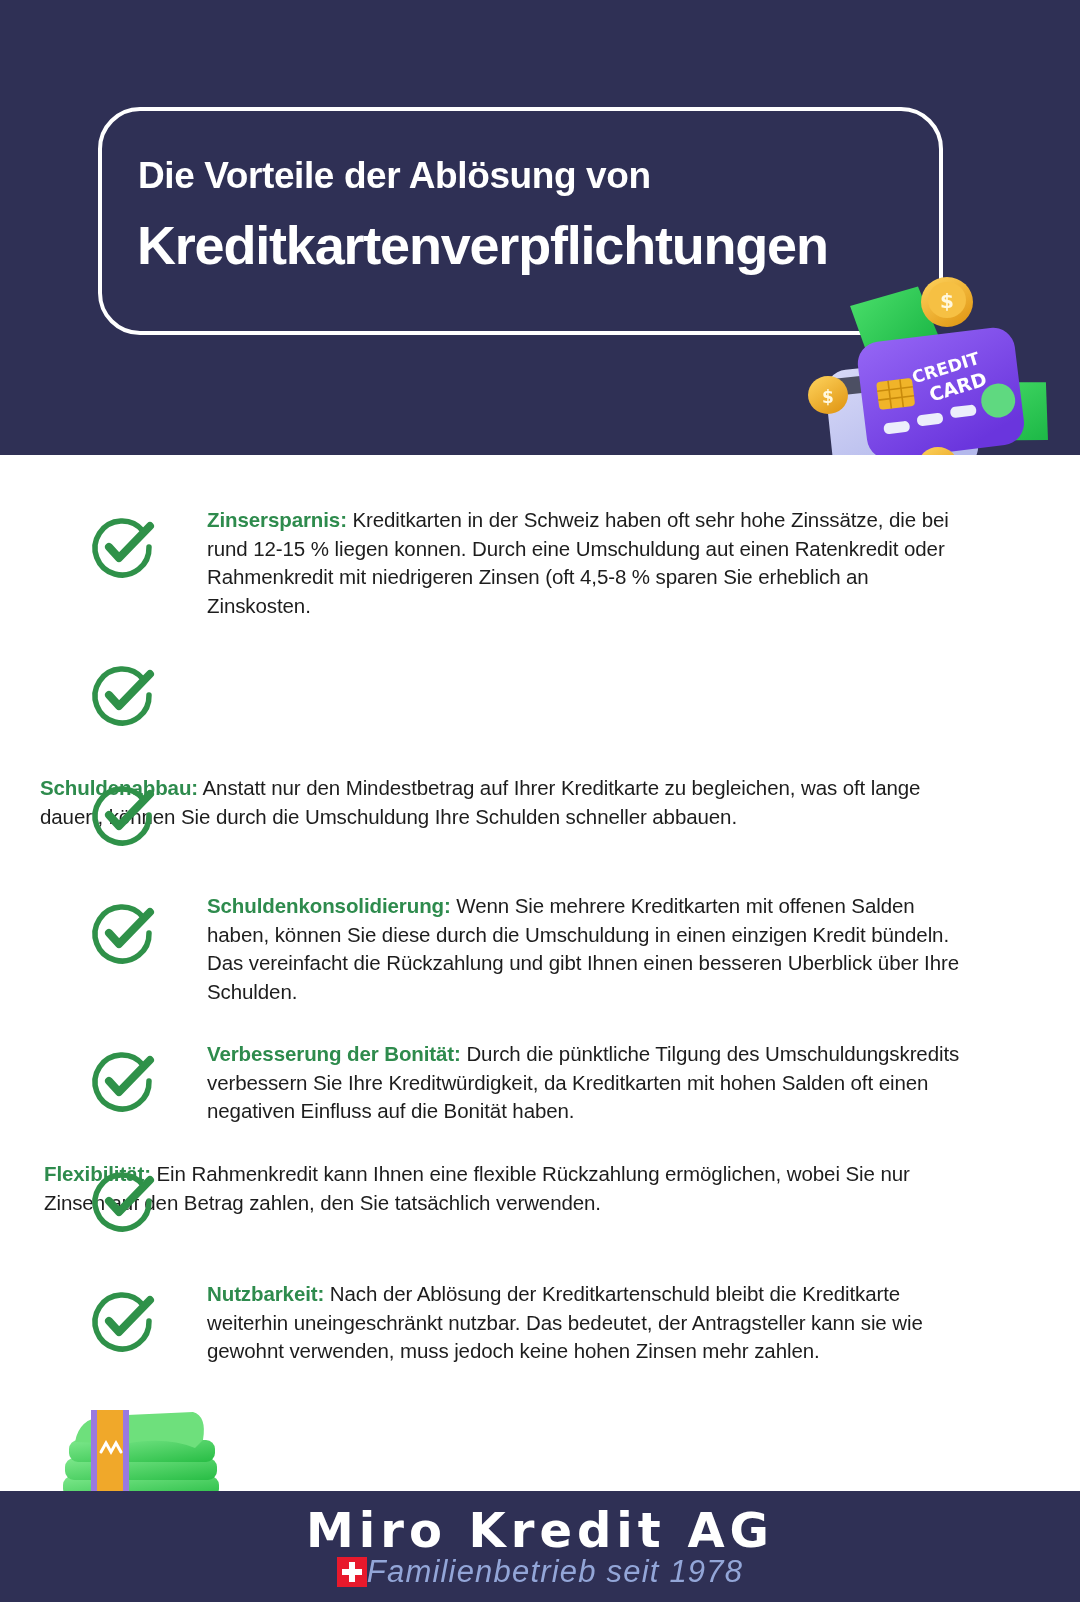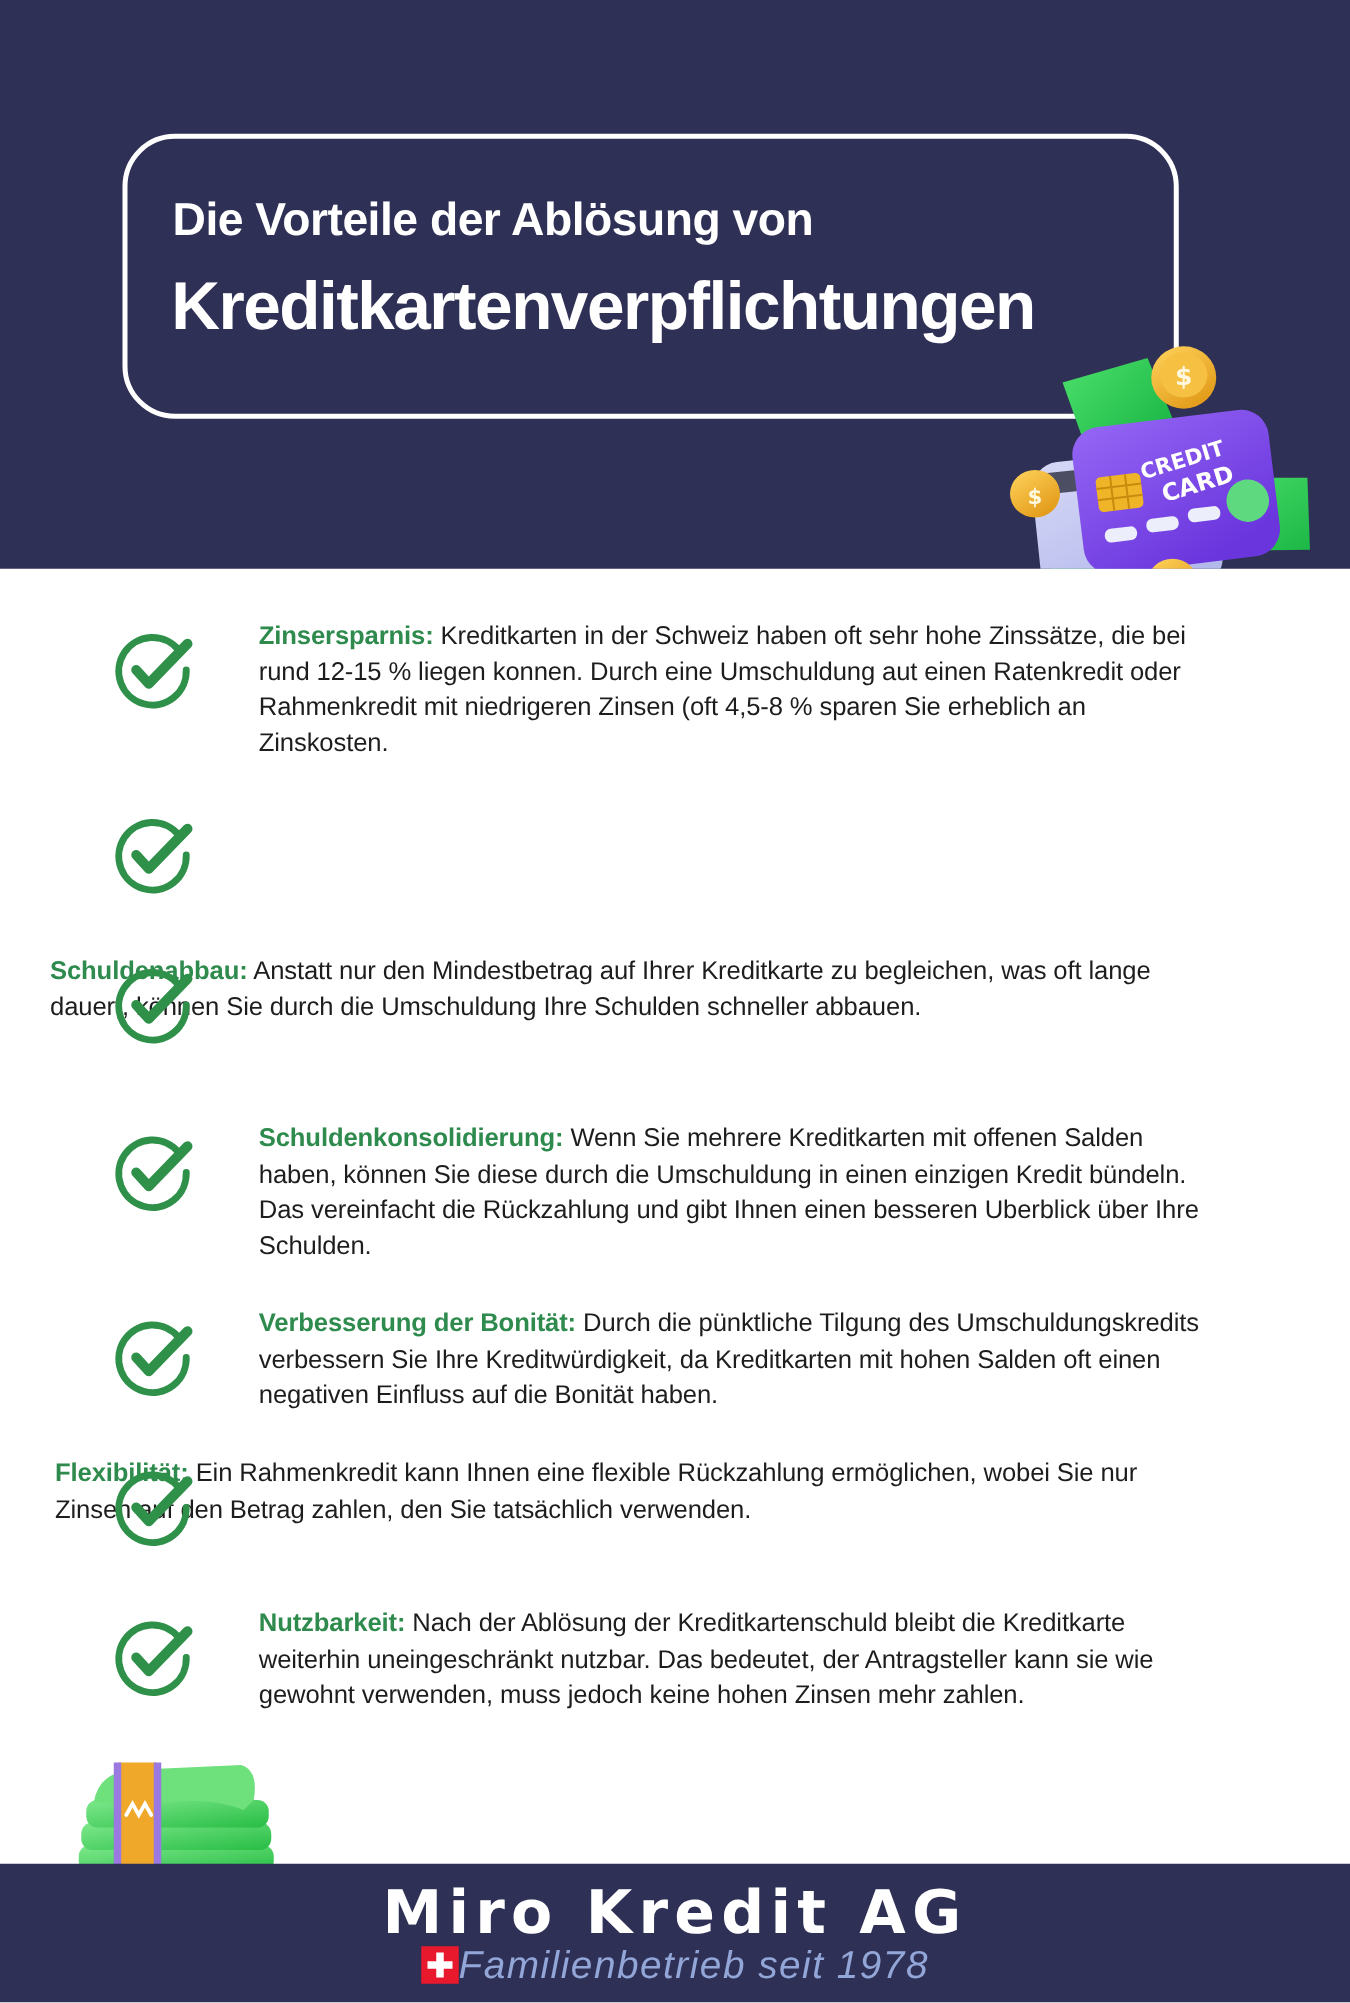--- a/index.html
+++ b/index.html
@@ -246,21 +246,21 @@
       </g>
       <g>
         <ellipse cx="143" cy="194" rx="20" ry="19" fill="url(#gCoin)"></ellipse>
         <text x="143" y="202" font-family="DejaVu Sans, sans-serif" font-size="17" font-weight="bold" fill="#fff8e0" text-anchor="middle">$</text>
       </g>
     </svg>
   </div>
 </div>
 
 <div class="list">
-    <div class="bullet" style="margin-top: 40px;">
+    <div class="bullet" style="margin-top: 51px;">
       <div class="check-wrap">
         <svg width="72" height="72" viewBox="0 0 72 72" xmlns="http://www.w3.org/2000/svg">
           <path d="M57 20 A27 27 0 1 0 63 36" fill="none" stroke="#2f9149" stroke-width="5.5" stroke-linecap="round"></path>
           <path d="M23 36 L33 47 L64 15" fill="none" stroke="#2f9149" stroke-width="8" stroke-linecap="round" stroke-linejoin="round"></path>
         </svg>
       </div>
       <div class="bullet-text"><span class="lead">Zinsersparnis:</span><span> Kreditkarten in der Schweiz haben oft sehr hohe Zinssätze, die bei rund 12-15 % liegen konnen. Durch eine Umschuldung aut einen Ratenkredit oder Rahmenkredit mit niedrigeren Zinsen (oft 4,5-8 % sparen Sie erheblich an Zinskosten.</span></div>
     </div>
     <div class="bullet" style="margin-top: 34px;">
       <div class="check-wrap">
@@ -272,21 +272,21 @@
     </div>
     <div class="bullet" style="margin-top: 34px; padding-left: 40px;">
       <div class="check-wrap">
         <svg width="72" height="72" viewBox="0 0 72 72" xmlns="http://www.w3.org/2000/svg">
           <path d="M57 20 A27 27 0 1 0 63 36" fill="none" stroke="#2f9149" stroke-width="5.5" stroke-linecap="round"></path>
           <path d="M23 36 L33 47 L64 15" fill="none" stroke="#2f9149" stroke-width="8" stroke-linecap="round" stroke-linejoin="round"></path>
         </svg>
       </div>
       <div class="bullet-text"><span class="lead">Schuldenabbau:</span><span> Anstatt nur den Mindestbetrag auf Ihrer Kreditkarte zu begleichen, was oft lange dauert, können Sie durch die Umschuldung Ihre Schulden schneller abbauen.</span></div>
     </div>
-    <div class="bullet" style="margin-top: 48px;">
+    <div class="bullet" style="margin-top: 32px;">
       <div class="check-wrap">
         <svg width="72" height="72" viewBox="0 0 72 72" xmlns="http://www.w3.org/2000/svg">
           <path d="M57 20 A27 27 0 1 0 63 36" fill="none" stroke="#2f9149" stroke-width="5.5" stroke-linecap="round"></path>
           <path d="M23 36 L33 47 L64 15" fill="none" stroke="#2f9149" stroke-width="8" stroke-linecap="round" stroke-linejoin="round"></path>
         </svg>
       </div>
       <div class="bullet-text"><span class="lead">Schuldenkonsolidierung:</span><span> Wenn Sie mehrere Kreditkarten mit offenen Salden haben, können Sie diese durch die Umschuldung in einen einzigen Kredit bündeln. Das vereinfacht die Rückzahlung und gibt Ihnen einen besseren Uberblick über Ihre Schulden.</span></div>
     </div>
     <div class="bullet" style="margin-top: 34px;">
       <div class="check-wrap">

